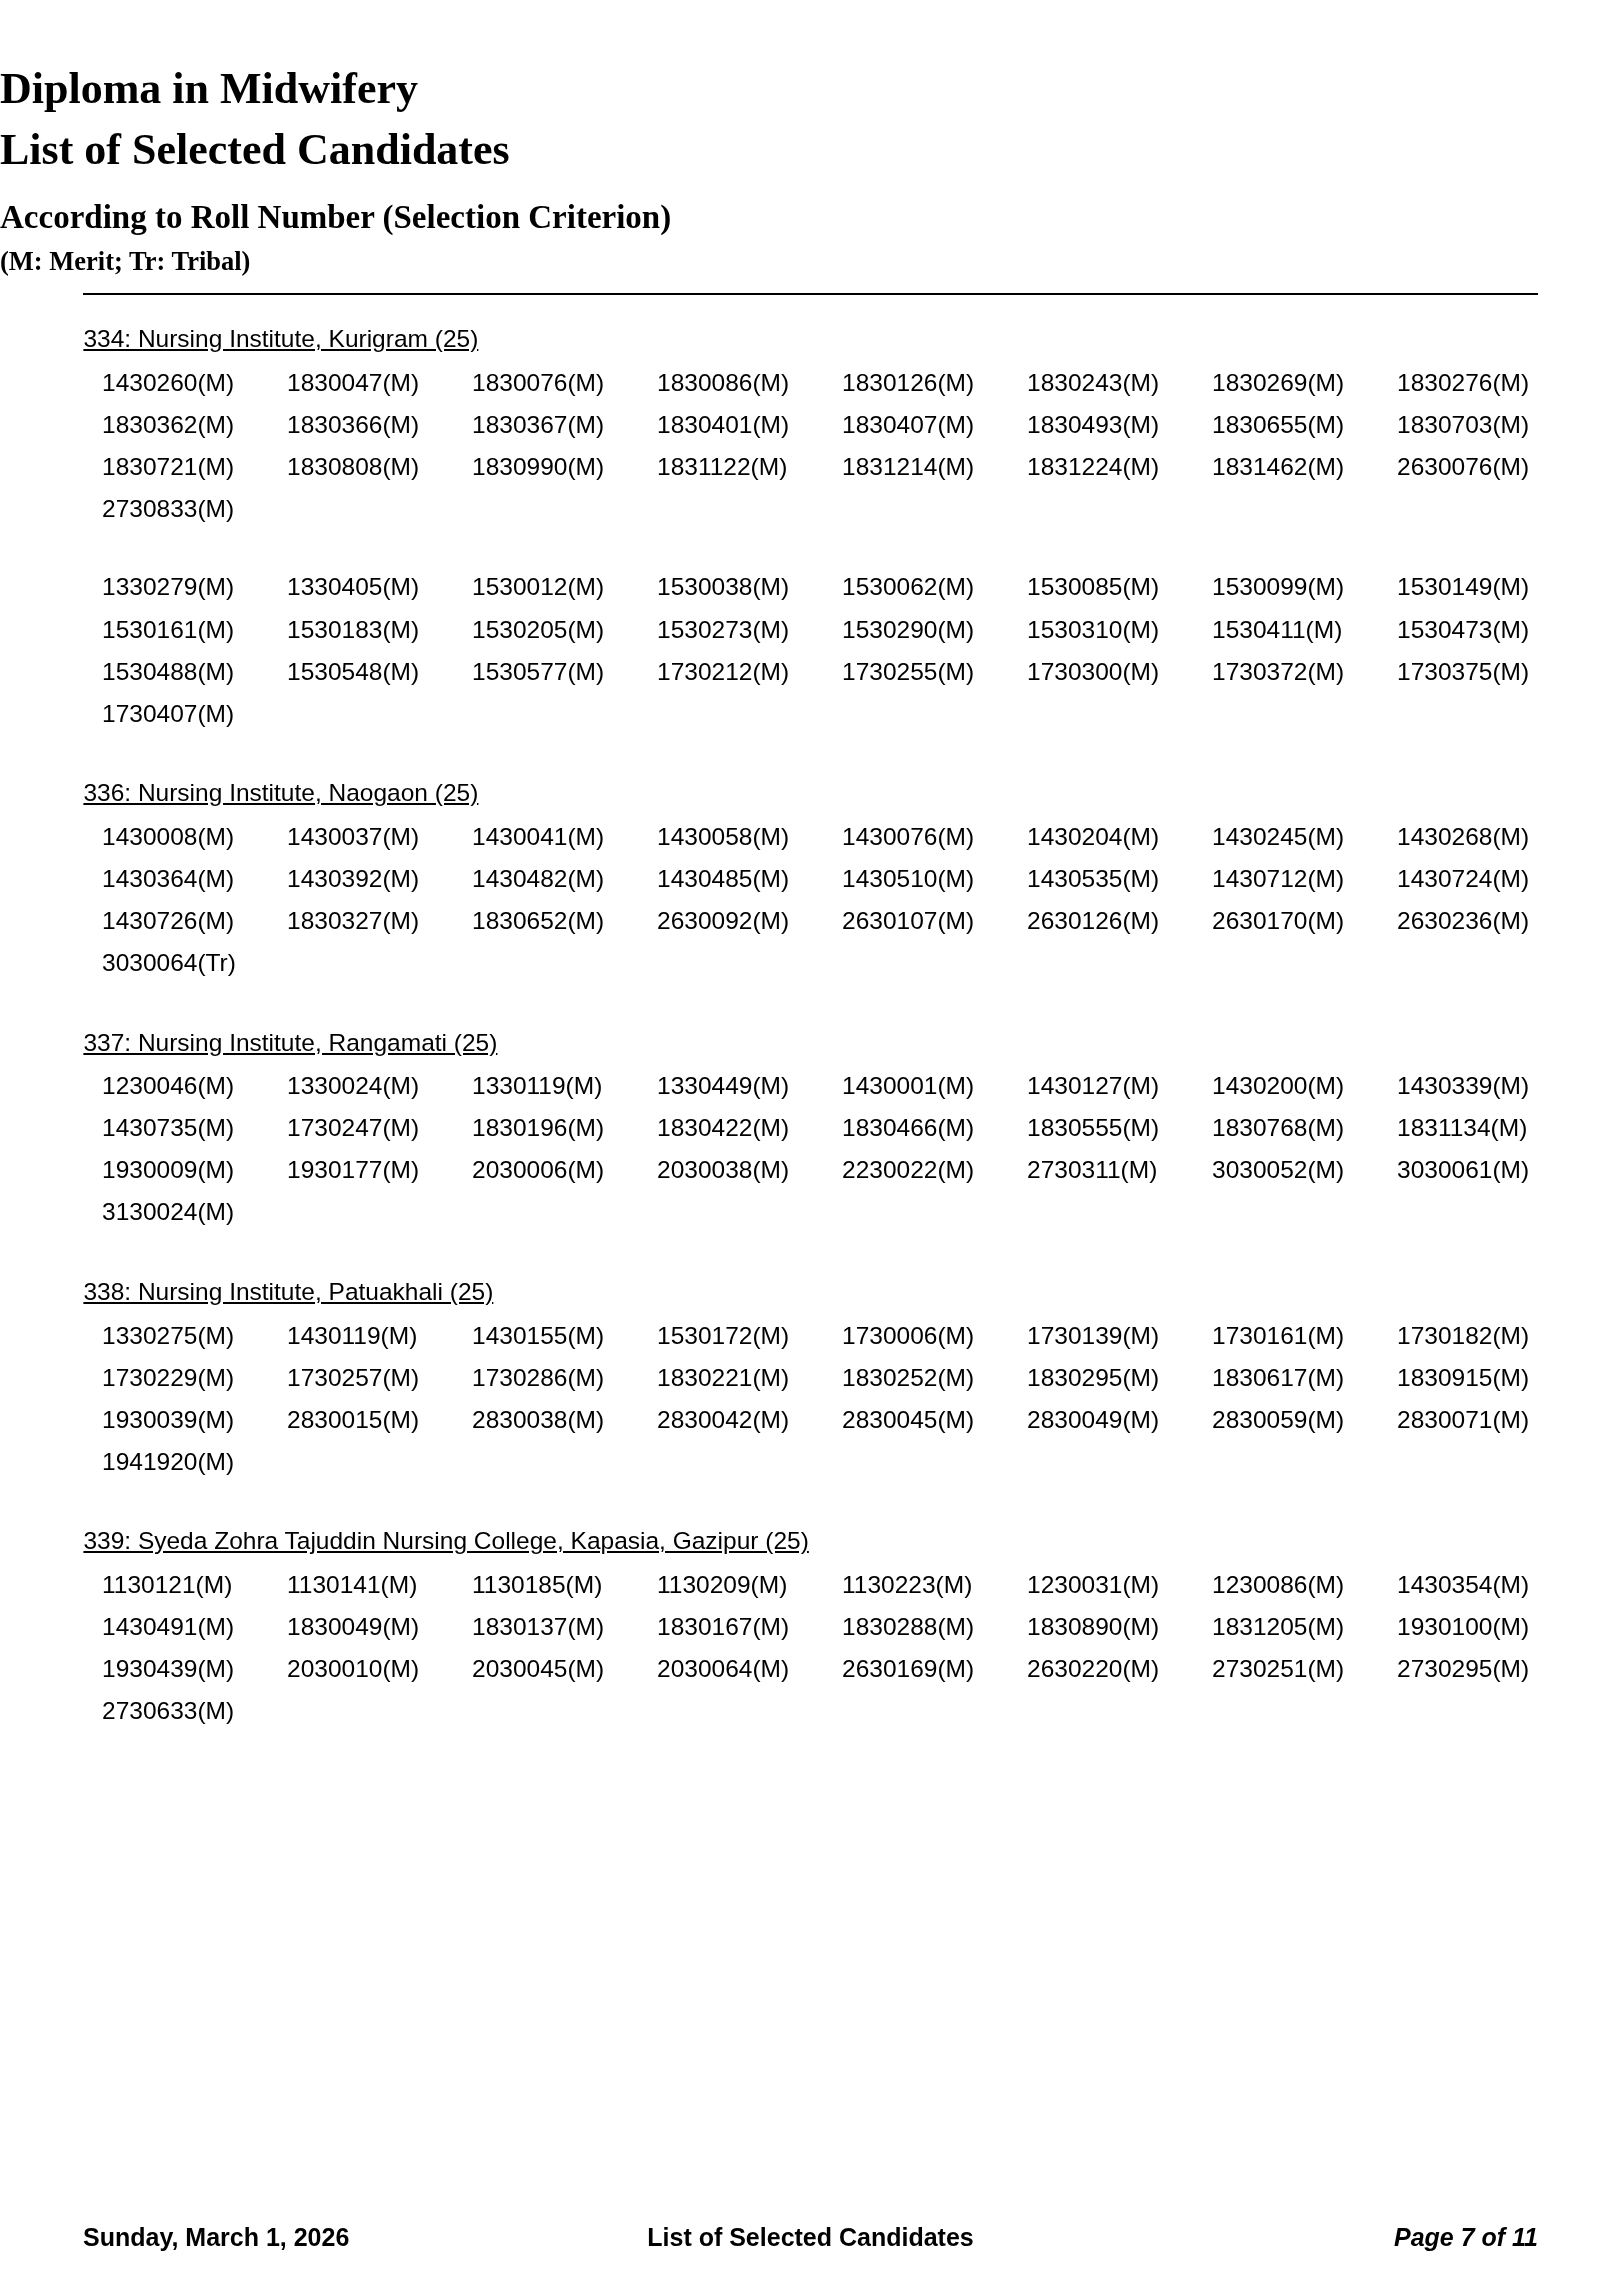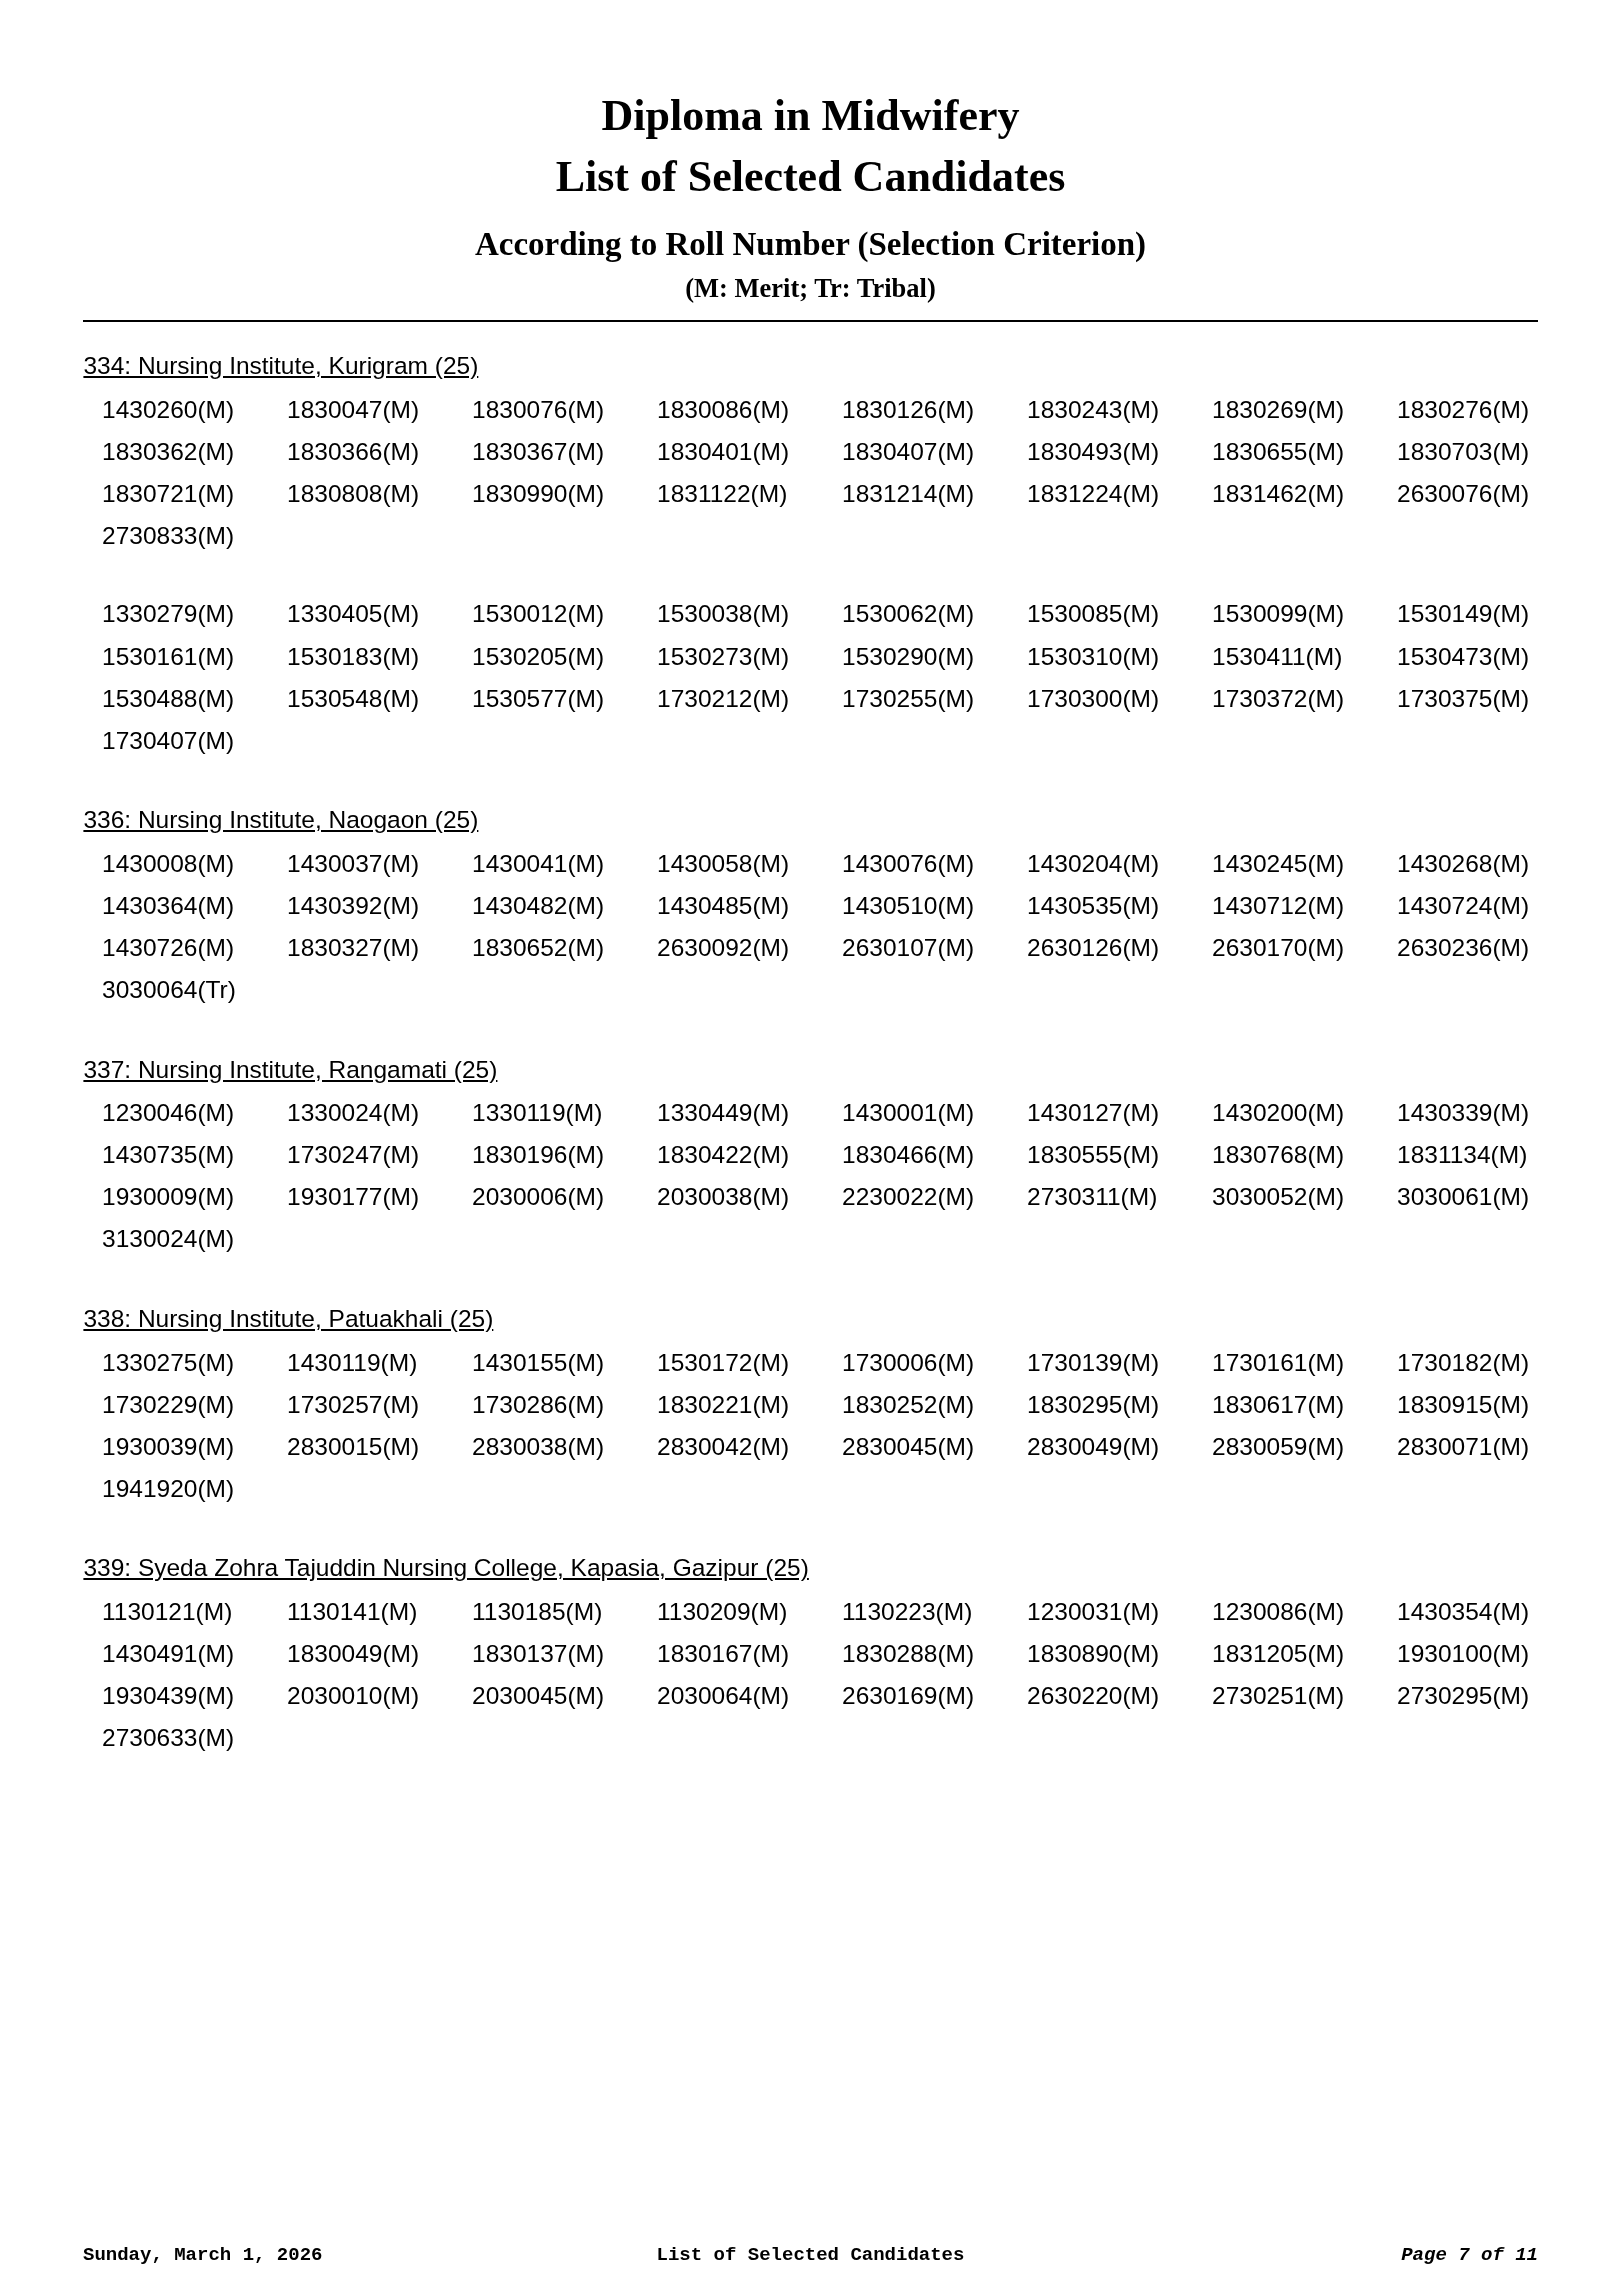--- a/index.html
+++ b/index.html
@@ -9,22 +9,21 @@
   .page {
     position: relative;
     width: 1621px;
     height: 2293px;
     margin: 0 auto;
     background: #ffffff;
     overflow: hidden;
   }
 
   .doc-header {
-    text-align: center;
-    padding-top: 85px;
+    padding-top: 58px;
     font-family: "Liberation Serif", serif;
     font-weight: bold;
   }
   .title-line {
     font-size: 44px;
     line-height: 61px;
   }
   .subtitle {
     font-size: 33px;
     line-height: 39px;
@@ -61,27 +60,26 @@
   }
   .roll {
     line-height: 27.4px;
     white-space: nowrap;
   }
 
   .doc-footer {
     position: absolute;
     left: 83px;
     right: 83px;
-    bottom: 27px;
+    bottom: 41px;
     display: grid;
     grid-template-columns: 1fr auto 1fr;
     align-items: baseline;
-    font-size: 19px;
+    font-size: 25px;
     font-weight: bold;
-    font-family: Liberation Mono, monospace;
   }
   .doc-footer .f-left  { justify-self: start; }
   .doc-footer .f-center{ justify-self: center; }
   .doc-footer .f-right { justify-self: end; font-style: italic; }
 </style>
 </head>
 <body>
 
 <div class="page">
 

